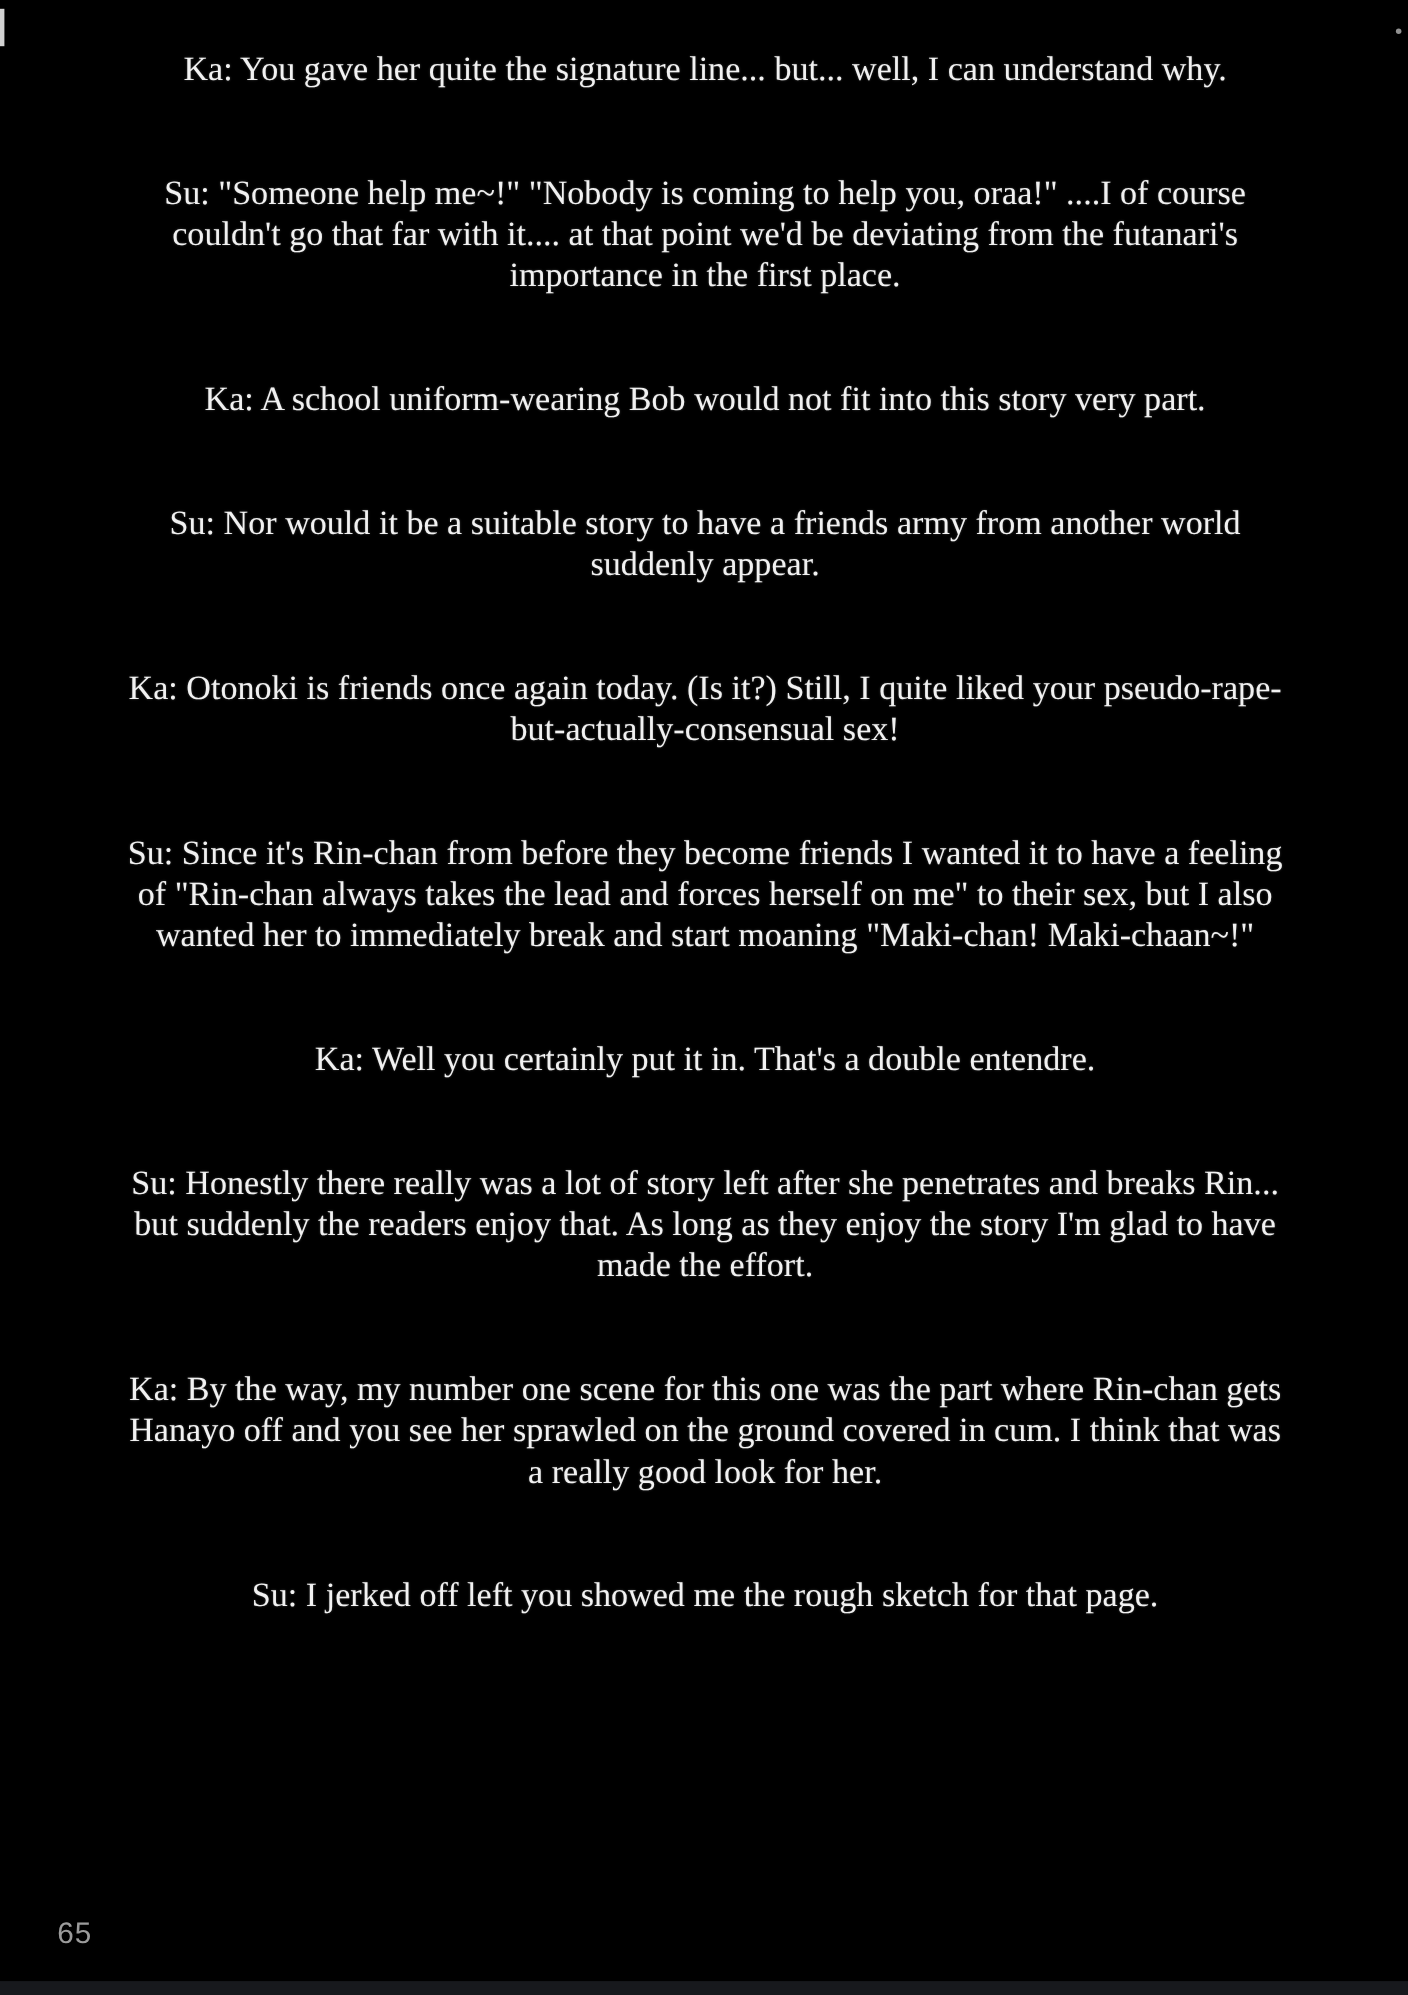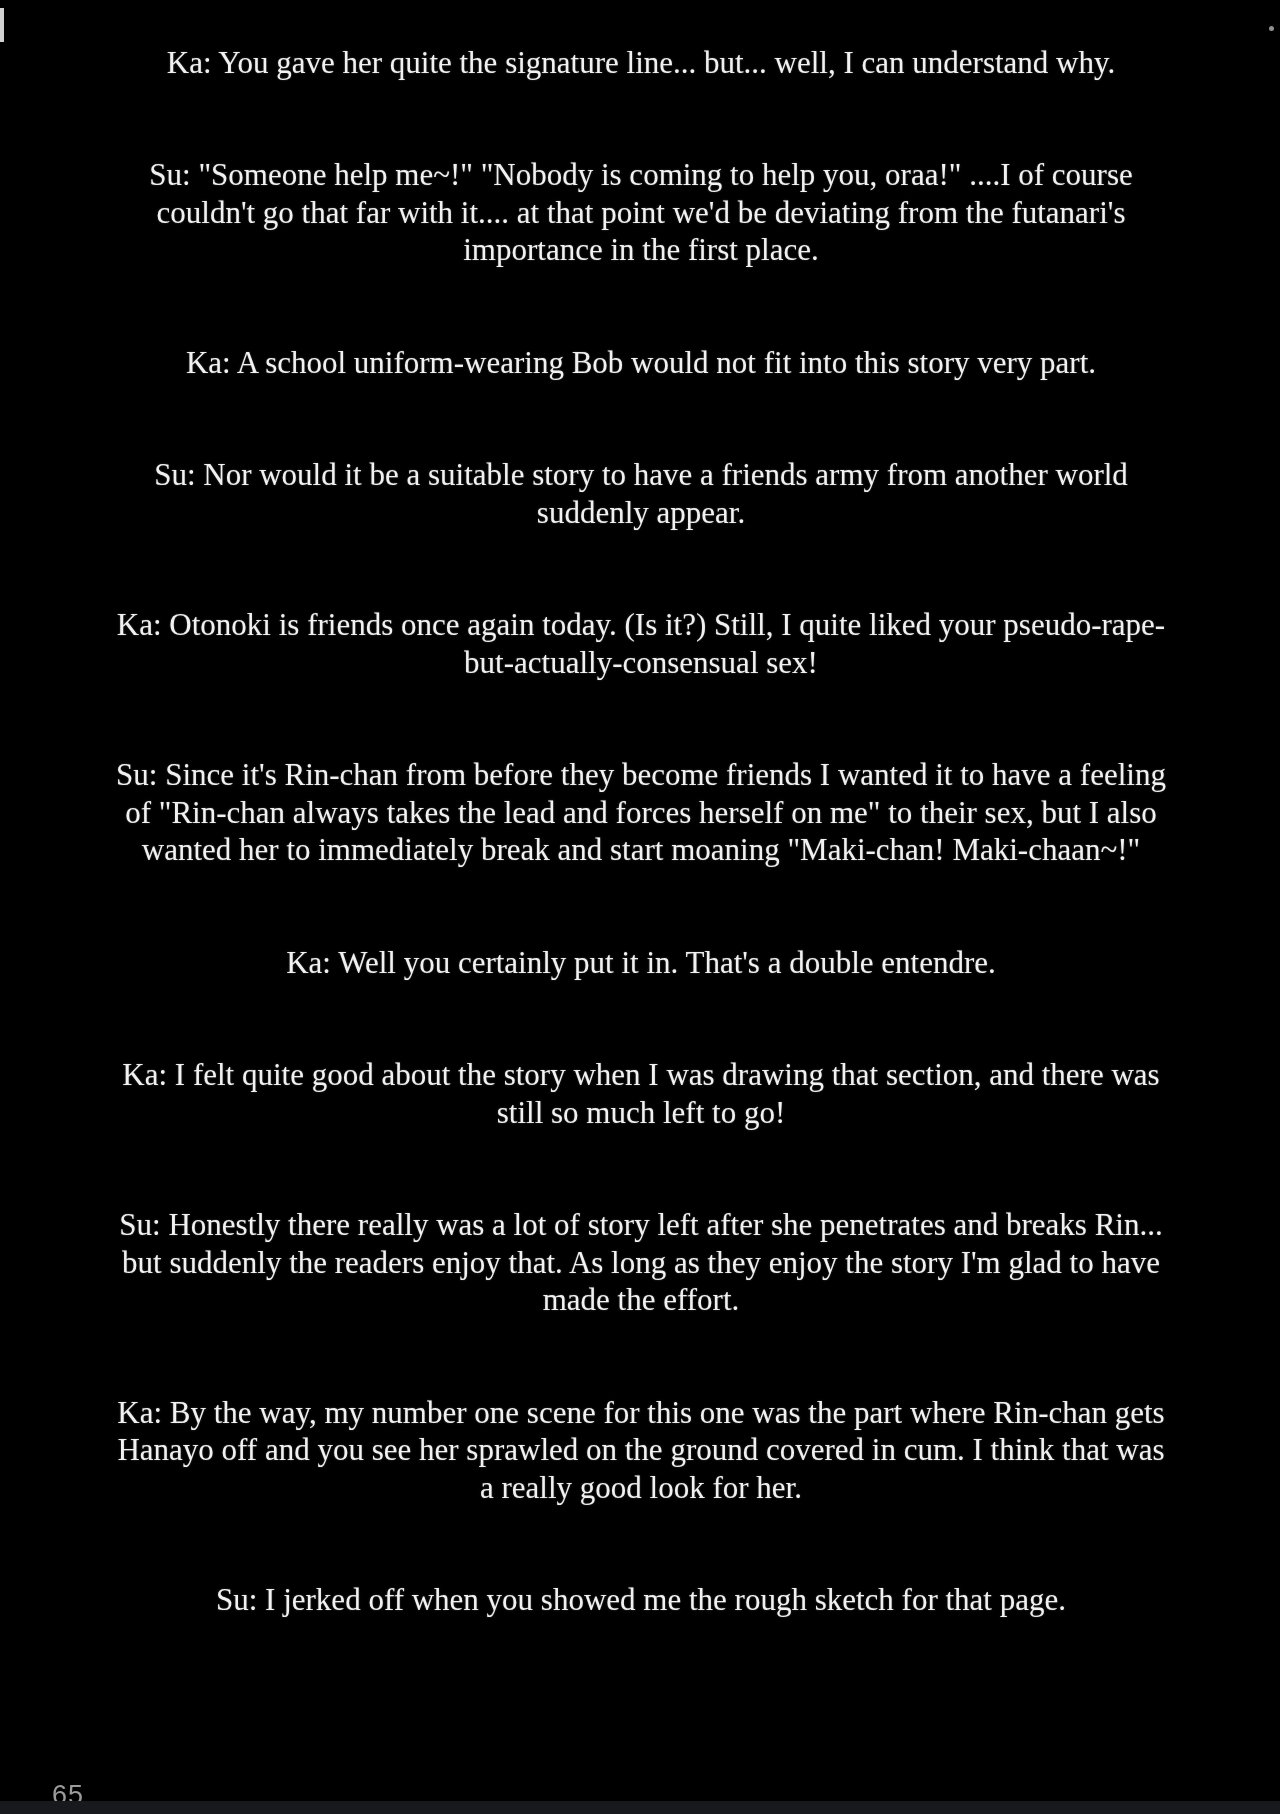--- a/index.html
+++ b/index.html
@@ -26,21 +26,21 @@
     white-space: pre-line;
   }
   .page p {
     margin: 0 0 37.5px 0;
     padding: 0;
     text-align: center;
   }
   .page-number {
     position: absolute;
     left: 52px;
-    top: 1780px;
+    top: 1742px;
     font-family: "Liberation Sans", "DejaVu Sans", sans-serif;
     font-size: 27px;
     color: #9b9b9b;
     letter-spacing: 1px;
   }
   .bottom-strip {
     position: absolute;
     left: 0;
     bottom: 0;
     width: 100%;
@@ -77,29 +77,27 @@
 importance in the first place.</p>
   <p>Ka: A school uniform-wearing Bob would not fit into this story very part.</p>
   <p>Su: Nor would it be a suitable story to have a friends army from another world
 suddenly appear.</p>
   <p>Ka: Otonoki is friends once again today. (Is it?) Still, I quite liked your pseudo-rape-
 but-actually-consensual sex!</p>
   <p>Su: Since it's Rin-chan from before they become friends I wanted it to have a feeling
 of "Rin-chan always takes the lead and forces herself on me" to their sex, but I also
 wanted her to immediately break and start moaning "Maki-chan! Maki-chaan~!"</p>
   <p>Ka: Well you certainly put it in. That's a double entendre.</p>
-  <p>Ka: I felt quite good about the story when I was drawing that section, and there was
-still so much left to go!</p>
   <p>Su: Honestly there really was a lot of story left after she penetrates and breaks Rin...
 but suddenly the readers enjoy that. As long as they enjoy the story I'm glad to have
 made the effort.</p>
   <p>Ka: By the way, my number one scene for this one was the part where Rin-chan gets
 Hanayo off and you see her sprawled on the ground covered in cum. I think that was
 a really good look for her.</p>
-  <p>Su: I jerked off when you showed me the rough sketch for that page.</p>
+  <p>Su: I jerked off left you showed me the rough sketch for that page.</p>
   
   
   
   
 </main>
 
 <div class="page-number">65</div>
 
 <div class="left-notch"></div>
 <div class="right-speck"></div>

